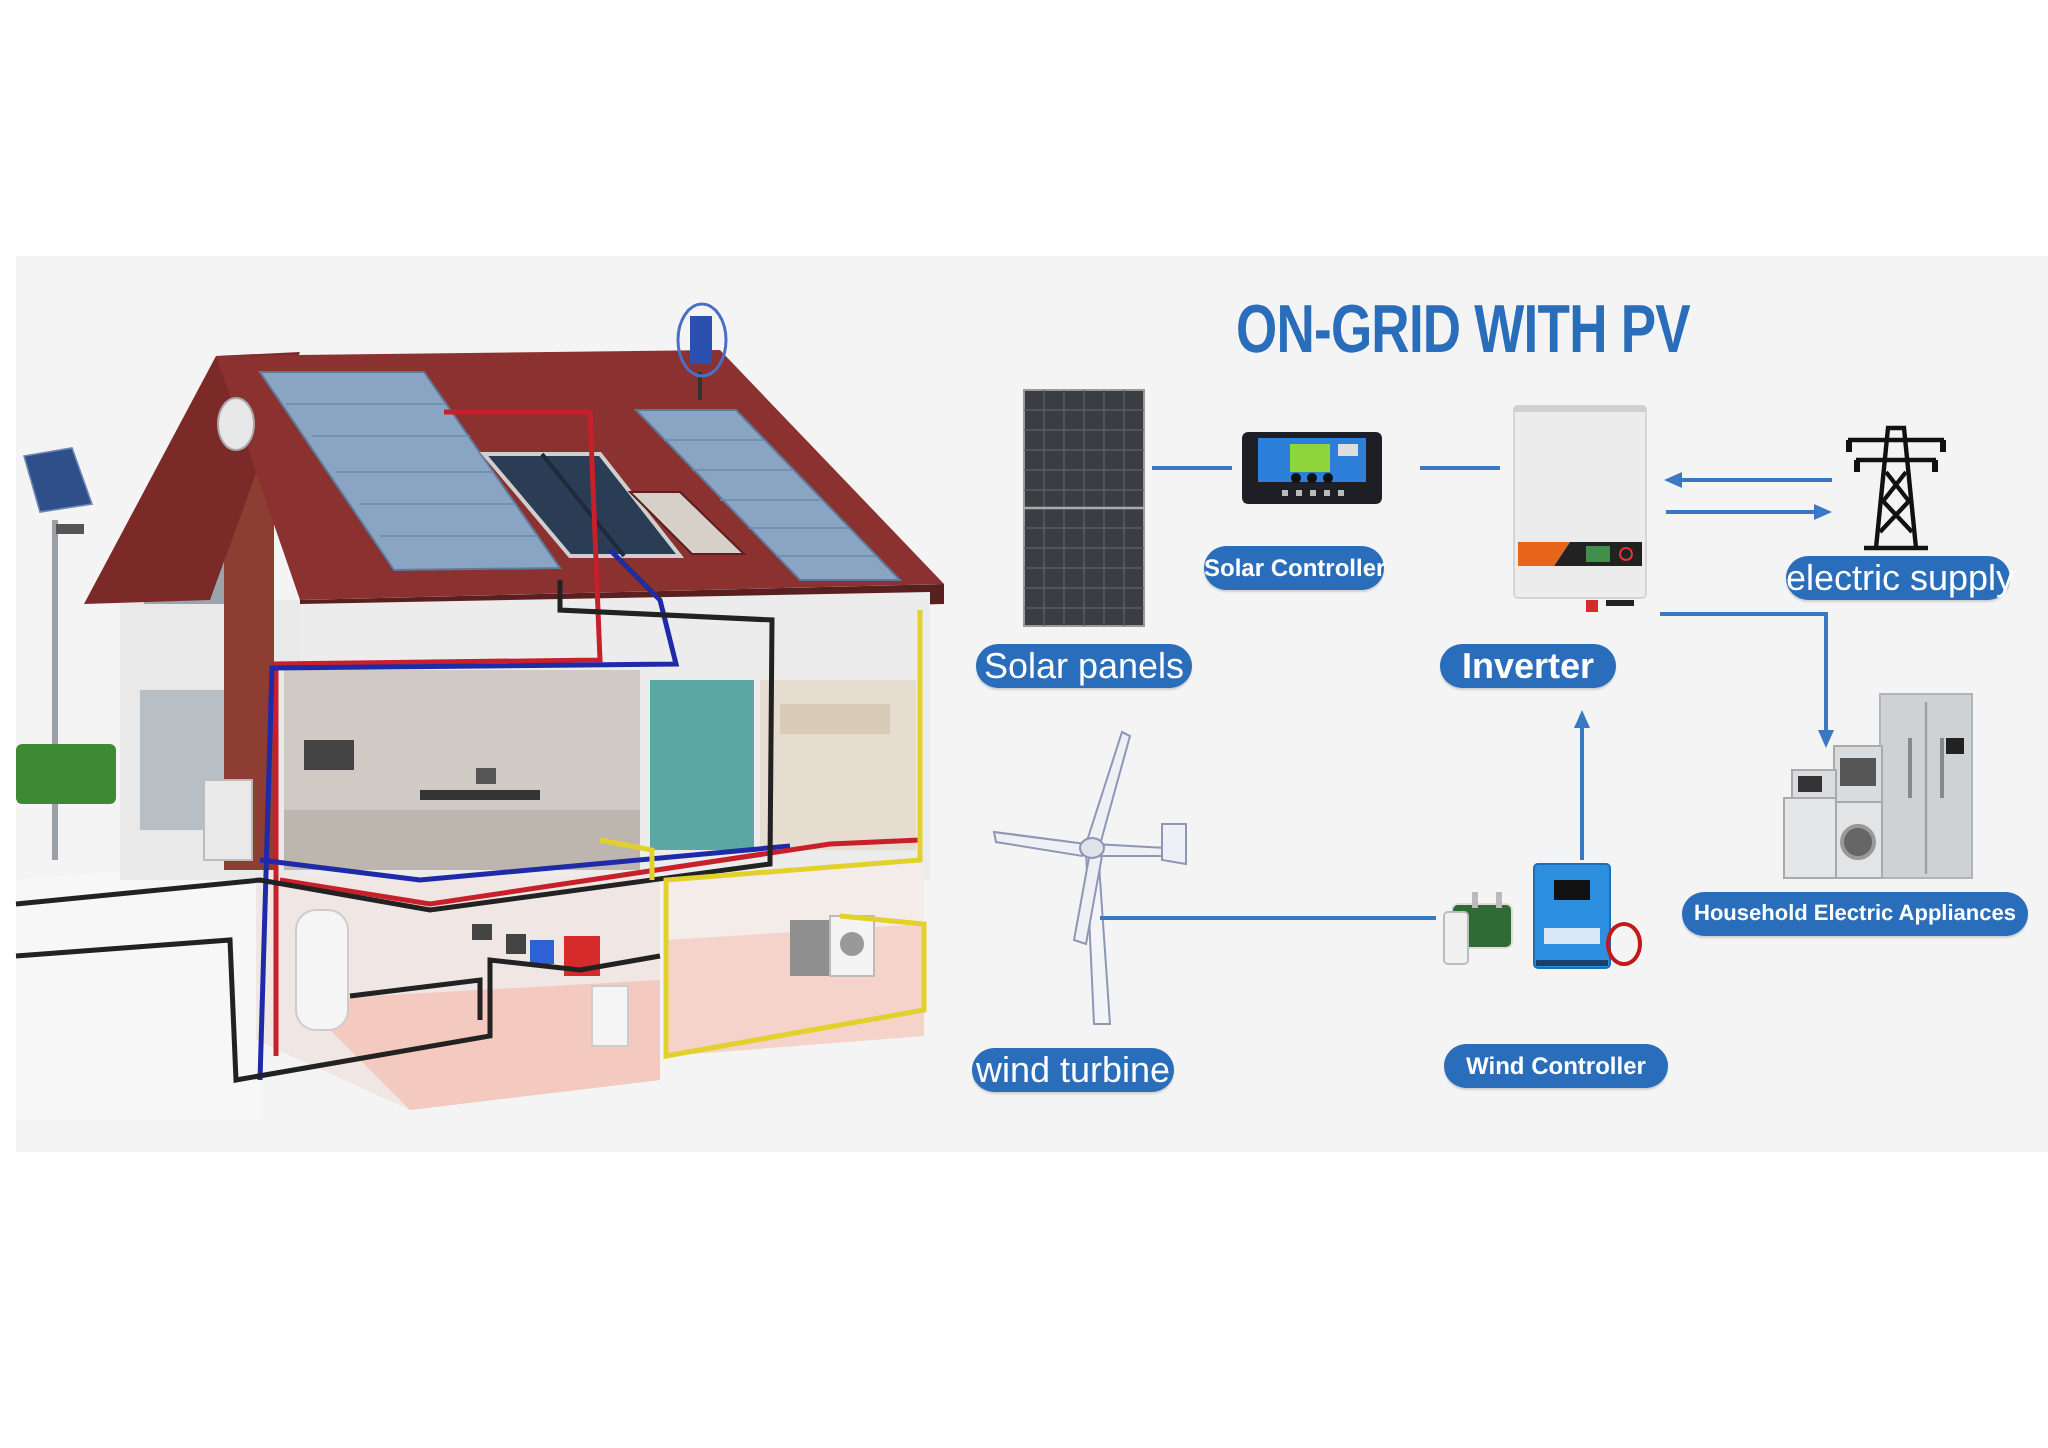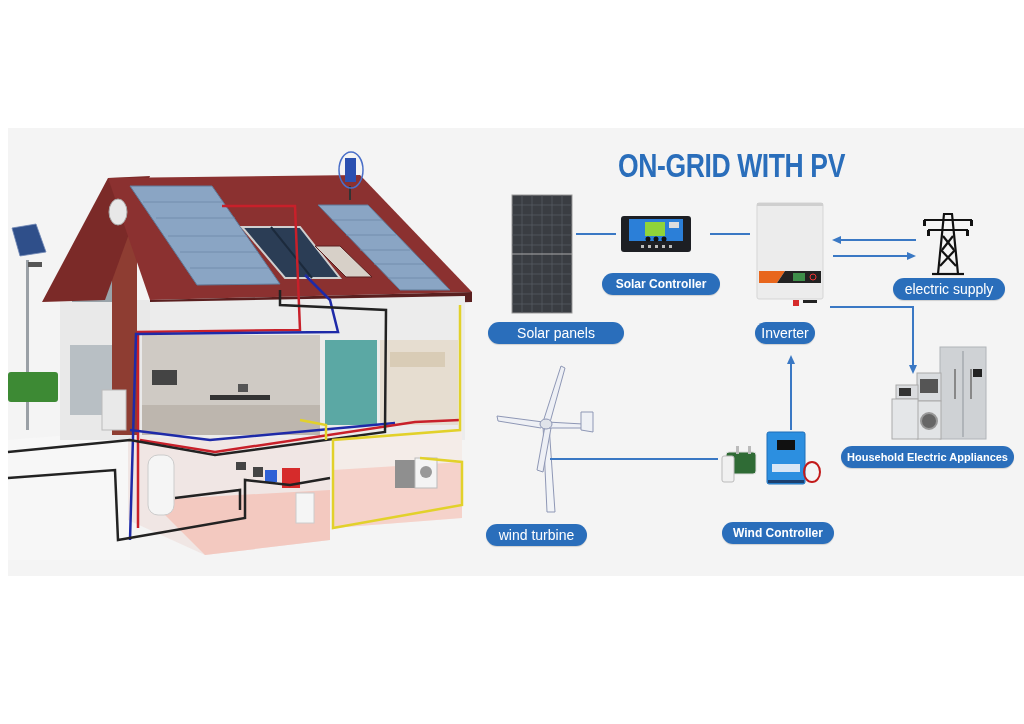--- a/index.html
+++ b/index.html
@@ -1,19 +1,19 @@
 <!DOCTYPE html>
 <html><head>
 <meta charset="utf-8">
 <style>
   html,body{margin:0;padding:0;background:#ffffff;}
   body{width:1024px;height:724px;position:relative;overflow:hidden;font-family:"Liberation Sans",sans-serif;}
   .panel{position:absolute;left:8px;top:128px;width:1016px;height:448px;background:#f4f4f4;}
   .title{position:absolute;left:618px;top:146px;font-family:"Liberation Sans",sans-serif;font-weight:bold;font-size:34px;color:#2a6ebb;letter-spacing:-0.5px;transform:scaleX(0.78);transform-origin:left top;white-space:nowrap;}
-  .pill{position:absolute;background:#2a6ebb;color:#fff;font-family:"Liberation Sans",sans-serif;font-size:14px;border-radius:12px;height:22px;line-height:22px;text-align:center;white-space:nowrap;box-shadow:0 1px 1px rgba(0,0,0,0.15);}
+  .pill{position:absolute;background:#2a6ebb;color:#fff;font-family:"Liberation Sans",sans-serif;font-size:18px;border-radius:12px;height:22px;line-height:22px;text-align:center;white-space:nowrap;box-shadow:0 1px 1px rgba(0,0,0,0.15);}
   .pill.b{font-weight:bold;font-size:12px;}
   .line{position:absolute;background:#3a78c4;}
   .arrow-r,.arrow-l,.arrow-u,.arrow-d{position:absolute;width:0;height:0;}
   .arrow-r{border-top:4px solid transparent;border-bottom:4px solid transparent;border-left:9px solid #3a78c4;}
   .arrow-l{border-top:4px solid transparent;border-bottom:4px solid transparent;border-right:9px solid #3a78c4;}
   .arrow-u{border-left:4px solid transparent;border-right:4px solid transparent;border-bottom:9px solid #3a78c4;}
   .arrow-d{border-left:4px solid transparent;border-right:4px solid transparent;border-top:9px solid #3a78c4;}
   svg{position:absolute;overflow:visible;}
 </style>
 </head>
@@ -136,55 +136,55 @@
       <line x1="0" y1="40" x2="60" y2="40"></line>
     <line x1="0" y1="50" x2="60" y2="50"></line>
       <line x1="0" y1="69" x2="60" y2="69"></line>
     <line x1="0" y1="79" x2="60" y2="79"></line>
       <line x1="0" y1="89" x2="60" y2="89"></line>
     <line x1="0" y1="99" x2="60" y2="99"></line>
       <line x1="0" y1="109" x2="60" y2="109"></line>
   </g>
   <line x1="0" y1="59" x2="60" y2="59" stroke="#aaa" stroke-width="1.2"></line>
 </svg>
-<div class="pill" style="left:488px;top:322px;width:136px;">Solar panels</div>
+<div class="pill" style="left:488px;top:322px;width:108px;">Solar panels</div>
 
 <div class="line" style="left:576px;top:233px;width:40px;height:2px;"></div>
 
 <svg style="left:621px;top:214px;" width="72" height="40">
   <rect x="0" y="2" width="70" height="36" rx="3" fill="#1d1f24"></rect>
   <rect x="8" y="5" width="54" height="22" fill="#2b7fd8"></rect>
   <rect x="24" y="8" width="20" height="14" fill="#8fd43a"></rect>
   <rect x="48" y="8" width="10" height="6" fill="#ddd"></rect>
   <circle cx="27" cy="25" r="2.5" fill="#111"></circle>
     <circle cx="35" cy="25" r="2.5" fill="#111"></circle>
     <circle cx="43" cy="25" r="2.5" fill="#111"></circle>
   <g fill="#bbb">
       <rect x="20" y="31" width="3" height="3"></rect>
       <rect x="27" y="31" width="3" height="3"></rect>
       <rect x="34" y="31" width="3" height="3"></rect>
       <rect x="41" y="31" width="3" height="3"></rect>
       <rect x="48" y="31" width="3" height="3"></rect>
     </g>
 </svg>
-<div class="pill b" style="left:602px;top:273px;width:118px;">Solar Controller</div>
+<div class="pill b" style="left:602px;top:273px;width:90px;">Solar Controller</div>
 
 <div class="line" style="left:710px;top:233px;width:40px;height:2px;"></div>
 
 <svg style="left:757px;top:203px;" width="70" height="104">
   <rect x="0" y="0" width="66" height="96" rx="2" fill="#ececec" stroke="#d5d5d5"></rect>
   <rect x="0" y="0" width="66" height="3" fill="#cfcfcf"></rect>
   <polygon points="2,68 28,68 20,80 2,80" fill="#e8661c"></polygon>
   <polygon points="28,68 64,68 64,80 20,80" fill="#222"></polygon>
   <rect x="36" y="70" width="12" height="8" fill="#3e8f4a"></rect>
   <circle cx="56" cy="74" r="3" fill="none" stroke="#e33" stroke-width="1"></circle>
   <rect x="36" y="97" width="6" height="6" fill="#d62b2b"></rect>
   <rect x="46" y="97" width="14" height="3" fill="#222"></rect>
 </svg>
-<div class="pill" style="left:755px;top:322px;width:60px;">Inverter</div>
+<div class="pill" style="left:720px;top:322px;width:88px;font-weight:bold;">Inverter</div>
 
 <div class="line" style="left:840px;top:239px;width:76px;height:2px;"></div>
 <div class="arrow-l" style="left:832px;top:236px;"></div>
 <div class="line" style="left:833px;top:255px;width:74px;height:2px;"></div>
 <div class="arrow-r" style="left:907px;top:252px;"></div>
 
 <svg style="left:918px;top:206px;" width="64" height="70">
   <g stroke="#111" fill="none" stroke-width="2.2">
     <line x1="14" y1="68" x2="46" y2="68"></line>
     <polyline points="20,68 26,8 34,8 40,68"></polyline>

